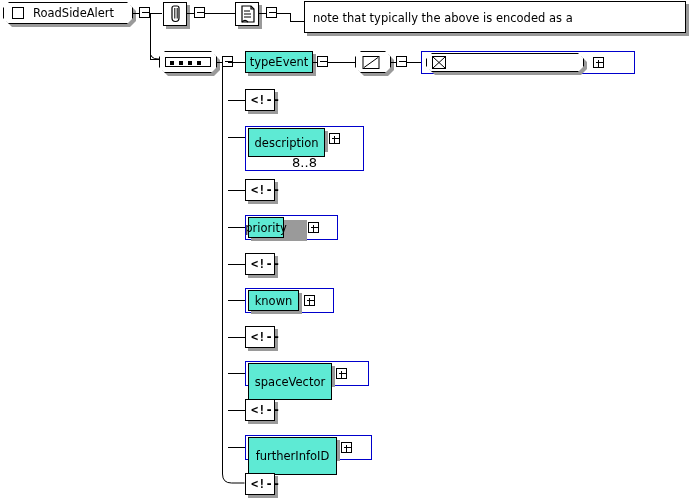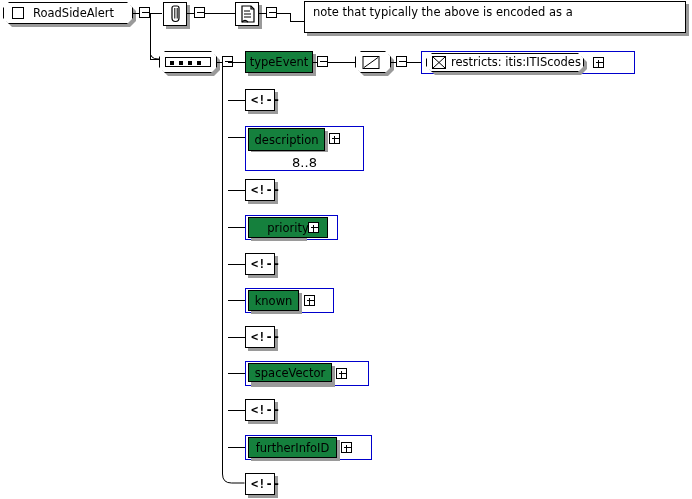--- a/index.html
+++ b/index.html
@@ -30,21 +30,21 @@
                           calc(100% - 6px) 100%,6px 100%,0 calc(100% - 6px),0 6px);}
 
   
   .shadow{position:absolute;background:#9a9a9a;}
   .box{position:absolute;background:#fff;border:1px solid #000;box-sizing:border-box;}
   .box-blue{position:absolute;background:#fff;border:1px solid #0000cc;box-sizing:border-box;}
 
   .lbl{position:absolute;font-size:11px;color:#000;line-height:1;white-space:nowrap;}
 
   
-  .plate{position:absolute;background:#15803d;border:1px solid #000;box-sizing:border-box;
+  .plate{position:absolute;background:#5eead4;border:1px solid #000;box-sizing:border-box;
          display:flex;align-items:center;justify-content:center;
          font-size:11.5px;color:#000;white-space:nowrap;}
   .plate-shadow{position:absolute;background:#9a9a9a;}
 
   .facet{position:absolute;font-size:13px;color:#000;text-align:center;white-space:nowrap;}
 
   
   .note{position:absolute;background:#fff;border:1px solid #000;box-sizing:border-box;}
   .note-shadow{position:absolute;background:#9a9a9a;}
   .note-l1{position:absolute;font-size:11.5px;color:#000;white-space:nowrap;}
@@ -102,21 +102,21 @@
   <div class="hline" style="left:259px;top:13px;width:8px;"></div>
   <div class="pm" style="left:266px;top:7px;">
     <div class="bar"></div>
   </div>
   <div class="hline" style="left:277px;top:13px;width:14px;"></div>
   <div class="vline" style="left:290px;top:13px;height:9px;"></div>
   <div class="hline" style="left:290px;top:21px;width:14px;"></div>
 
   <div class="note-shadow" style="left:307px;top:4px;width:382px;height:32px;"></div>
   <div class="note" style="left:304px;top:1px;width:382px;height:32px;"></div>
-  <div class="note-l1" style="left:313px;top:5px;">note that typically the above is encoded as a</div>
+  <div class="note-l1" style="left:313px;top:11px;">note that typically the above is encoded as a</div>
 
   <svg class="abs" style="left:150px;top:45px;" width="22" height="22">
     <path d="M0 0 v6 q0 8 8 8 h14" fill="none" stroke="#000000" stroke-width="1"></path>
   </svg>
 
   <div class="octa-shadow" style="left:162px;top:54px;width:58px;height:22px;"></div>
   <div class="octa" style="left:159px;top:51px;width:58px;height:22px;"></div>
   <div class="abs" style="left:165px;top:57px;width:46px;height:10px;border:1px solid #000;box-sizing:border-box;background:#fff;">
     <div class="abs" style="left:4px;top:3px;width:4px;height:4px;background:#000;"></div>
     <div class="abs" style="left:13px;top:3px;width:4px;height:4px;background:#000;"></div>
@@ -153,50 +153,49 @@
   <div class="hline" style="left:407px;top:62px;width:15px;"></div>
 
   <div class="box-blue" style="left:421px;top:51px;width:214px;height:23px;"></div>
   <div class="octa-shadow" style="left:429px;top:56px;width:158px;height:19px;"></div>
   <div class="octa" style="left:426px;top:53px;width:158px;height:19px;"></div>
   <svg class="abs" style="left:432px;top:56px;" width="14" height="13">
     <rect x="0.5" y="0.5" width="13" height="12" fill="#ffffff" stroke="#000000" stroke-width="1"></rect>
     <line x1="1" y1="1" x2="13" y2="12" stroke="#000000" stroke-width="1"></line>
     <line x1="13" y1="1" x2="1" y2="12" stroke="#000000" stroke-width="1"></line>
   </svg>
-  <div class="lbl" style="left:451px;top:57px;font-size:11.5px;">restricts: itis:ITIScodes</div>
   <div class="pm" style="left:593px;top:57px;">
     <div class="bar"></div>
       <div class="bar2"></div>
   </div>
 
   <div class="hline" style="left:228px;top:100px;width:17px;"></div>
   <div class="shadow" style="left:248px;top:92px;width:30px;height:22px;"></div>
   <div class="cmt" style="left:245px;top:89px;width:30px;height:22px;"></div>
   <div class="cmt-txt" style="left:251px;top:94px;">&lt;!--</div>
 
   <div class="hline" style="left:228px;top:137px;width:17px;"></div>
   <div class="box-blue" style="left:245px;top:126px;width:119px;height:45px;"></div>
   <div class="plate-shadow" style="left:251px;top:131px;width:77px;height:21px;"></div>
-  <div class="plate" style="left:248px;top:128px;width:77px;height:23px;">description</div>
+  <div class="plate" style="left:248px;top:128px;width:77px;height:29px;">description</div>
   <div class="pm" style="left:329px;top:133px;">
     <div class="bar"></div>
       <div class="bar2"></div>
   </div>
   <div class="facet" style="left:245px;top:155px;width:119px;">8..8</div>
 
   <div class="hline" style="left:228px;top:190px;width:17px;"></div>
   <div class="shadow" style="left:248px;top:182px;width:30px;height:22px;"></div>
   <div class="cmt" style="left:245px;top:179px;width:30px;height:22px;"></div>
   <div class="cmt-txt" style="left:251px;top:184px;">&lt;!--</div>
 
   <div class="hline" style="left:228px;top:227px;width:17px;"></div>
   <div class="box-blue" style="left:245px;top:215px;width:93px;height:25px;"></div>
   <div class="plate-shadow" style="left:251px;top:220px;width:56px;height:21px;"></div>
-  <div class="plate" style="left:248px;top:217px;width:80px;height:21px;">priority</div>
+  <div class="plate" style="left:248px;top:217px;width:36px;height:21px;">priority</div>
   <div class="pm" style="left:308px;top:222px;">
     <div class="bar"></div>
       <div class="bar2"></div>
   </div>
 
   <div class="hline" style="left:228px;top:264px;width:17px;"></div>
   <div class="shadow" style="left:248px;top:256px;width:30px;height:22px;"></div>
   <div class="cmt" style="left:245px;top:253px;width:30px;height:22px;"></div>
   <div class="cmt-txt" style="left:251px;top:258px;">&lt;!--</div>
 
@@ -210,35 +209,35 @@
   </div>
 
   <div class="hline" style="left:228px;top:337px;width:17px;"></div>
   <div class="shadow" style="left:248px;top:329px;width:30px;height:22px;"></div>
   <div class="cmt" style="left:245px;top:326px;width:30px;height:22px;"></div>
   <div class="cmt-txt" style="left:251px;top:331px;">&lt;!--</div>
 
   <div class="hline" style="left:228px;top:373px;width:17px;"></div>
   <div class="box-blue" style="left:245px;top:361px;width:124px;height:25px;"></div>
   <div class="plate-shadow" style="left:251px;top:366px;width:84px;height:21px;"></div>
-  <div class="plate" style="left:248px;top:363px;width:84px;height:19px;">spaceVector</div>
+  <div class="plate" style="left:248px;top:363px;width:84px;height:37px;">spaceVector</div>
   <div class="pm" style="left:336px;top:368px;">
     <div class="bar"></div>
       <div class="bar2"></div>
   </div>
 
   <div class="hline" style="left:228px;top:410px;width:17px;"></div>
   <div class="shadow" style="left:248px;top:402px;width:30px;height:22px;"></div>
   <div class="cmt" style="left:245px;top:399px;width:30px;height:22px;"></div>
   <div class="cmt-txt" style="left:251px;top:404px;">&lt;!--</div>
 
   <div class="hline" style="left:228px;top:447px;width:17px;"></div>
   <div class="box-blue" style="left:245px;top:435px;width:127px;height:25px;"></div>
   <div class="plate-shadow" style="left:251px;top:440px;width:89px;height:21px;"></div>
-  <div class="plate" style="left:248px;top:437px;width:89px;height:21px;">furtherInfoID</div>
+  <div class="plate" style="left:248px;top:437px;width:89px;height:38px;">furtherInfoID</div>
   <div class="pm" style="left:341px;top:442px;">
     <div class="bar"></div>
       <div class="bar2"></div>
   </div>
 
   <svg class="abs" style="left:216px;top:462px;" width="30" height="26">
     <path d="M6.5 0 v12 q0 9 9 9 h13" fill="none" stroke="#000000" stroke-width="1"></path>
   </svg>
   <div class="shadow" style="left:248px;top:476px;width:30px;height:22px;"></div>
   <div class="cmt" style="left:245px;top:473px;width:30px;height:22px;"></div>

